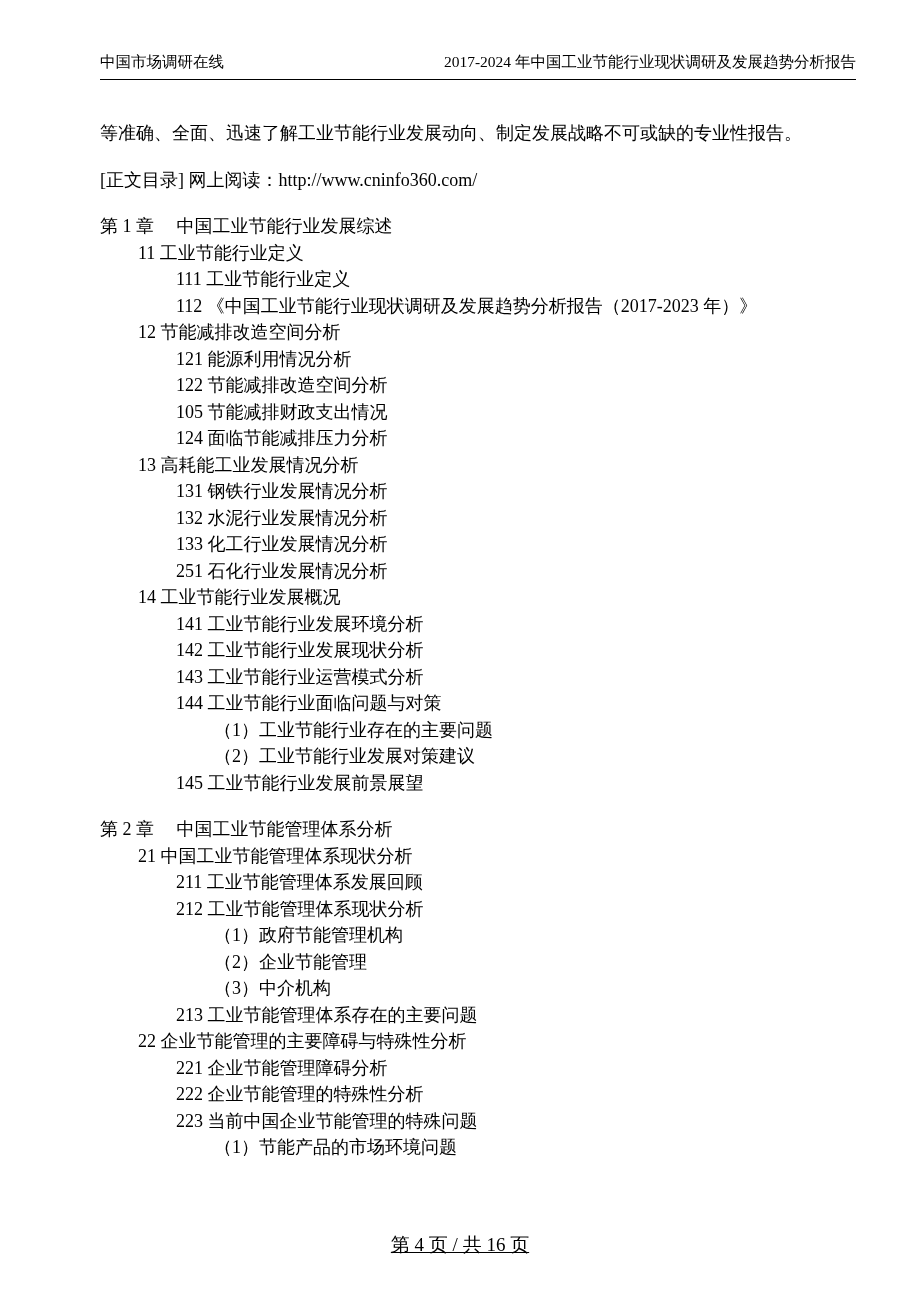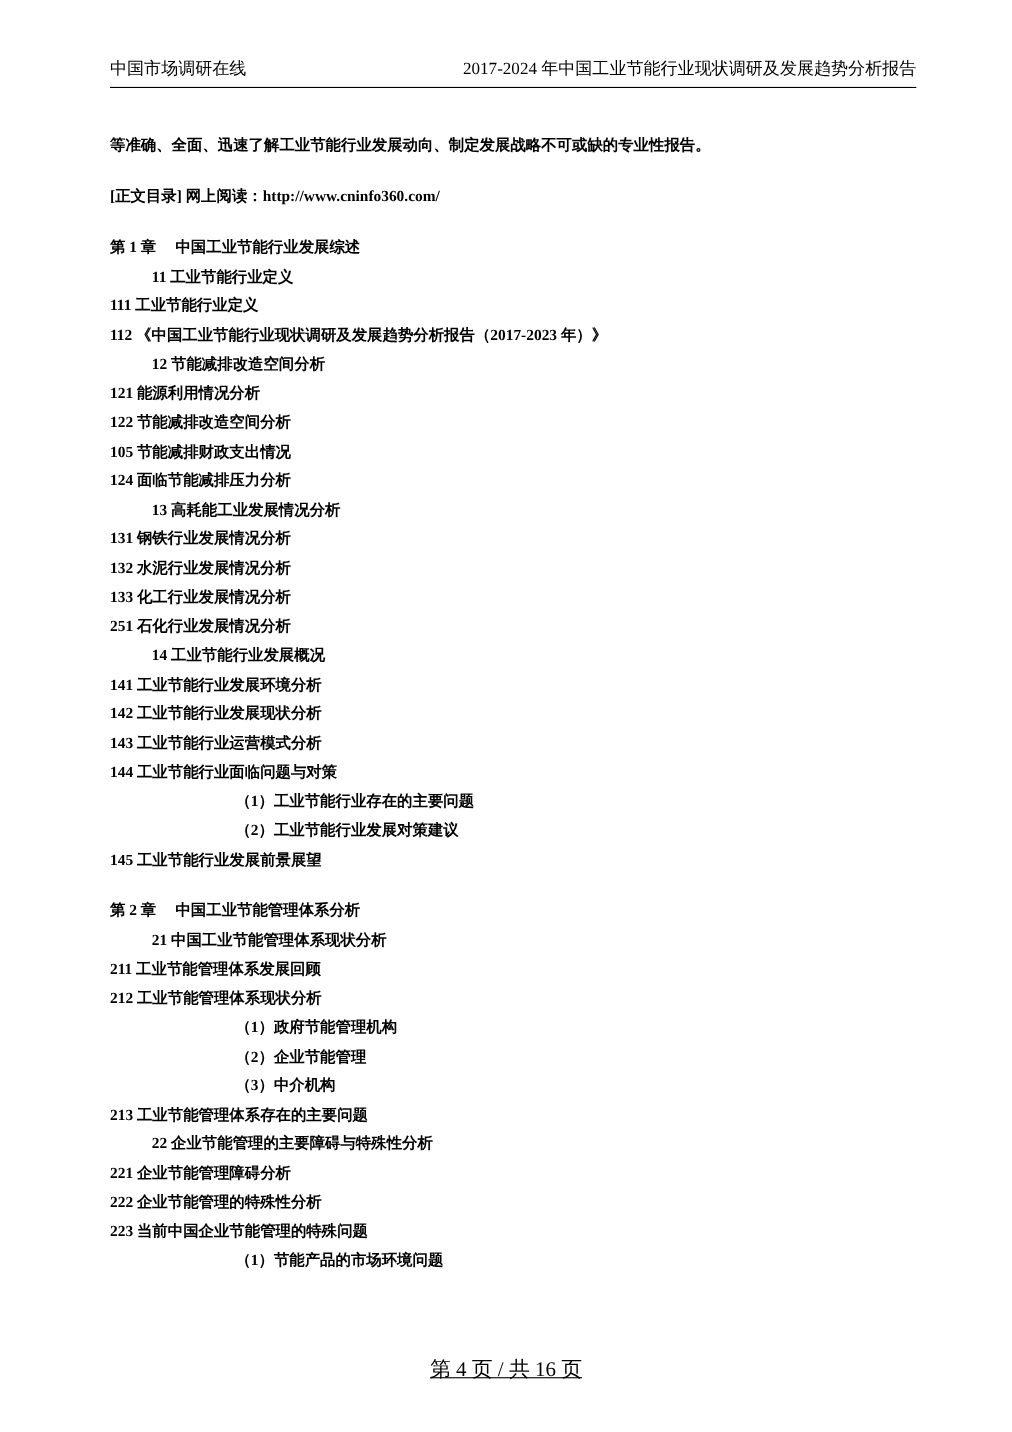--- a/index.html
+++ b/index.html
@@ -7,50 +7,49 @@
     padding: 0;
     background: #ffffff;
     font-family: "SimSun", "宋体", serif;
     color: #000000;
   }
   .page {
     width: 920px;
     height: 1302px;
     position: relative;
     box-sizing: border-box;
-    padding: 52px 87px 0 100px;
+    padding: 52px 64px 0 100px;
   }
   .header {
     display: flex;
     justify-content: space-between;
     font-size: 15.5px;
     padding-bottom: 6px;
     border-bottom: 1px solid #000;
   }
   .header-right {
     text-align: right;
   }
   .body {
     margin-top: 40px;
-    font-size: 14px;
+    font-size: 18px;
     line-height: 26.5px;
-    font-weight: bold;
   }
   .intro {
     margin-bottom: 20px;
   }
   .link-line {
     margin-bottom: 20px;
   }
   .chapter {
     margin-bottom: 20px;
   }
   .lvl0 { margin-left: 0; }
   .lvl1 { margin-left: 38px; }
-  .lvl2 { }
+  .lvl2 { margin-left: 76px; }
   .lvl3 { margin-left: 114px; }
   .noindent { margin-left: 0; }
   .footer {
     position: absolute;
     bottom: 44px;
     left: 0;
     right: 0;
     text-align: center;
     font-size: 19px;
     text-decoration: underline;

